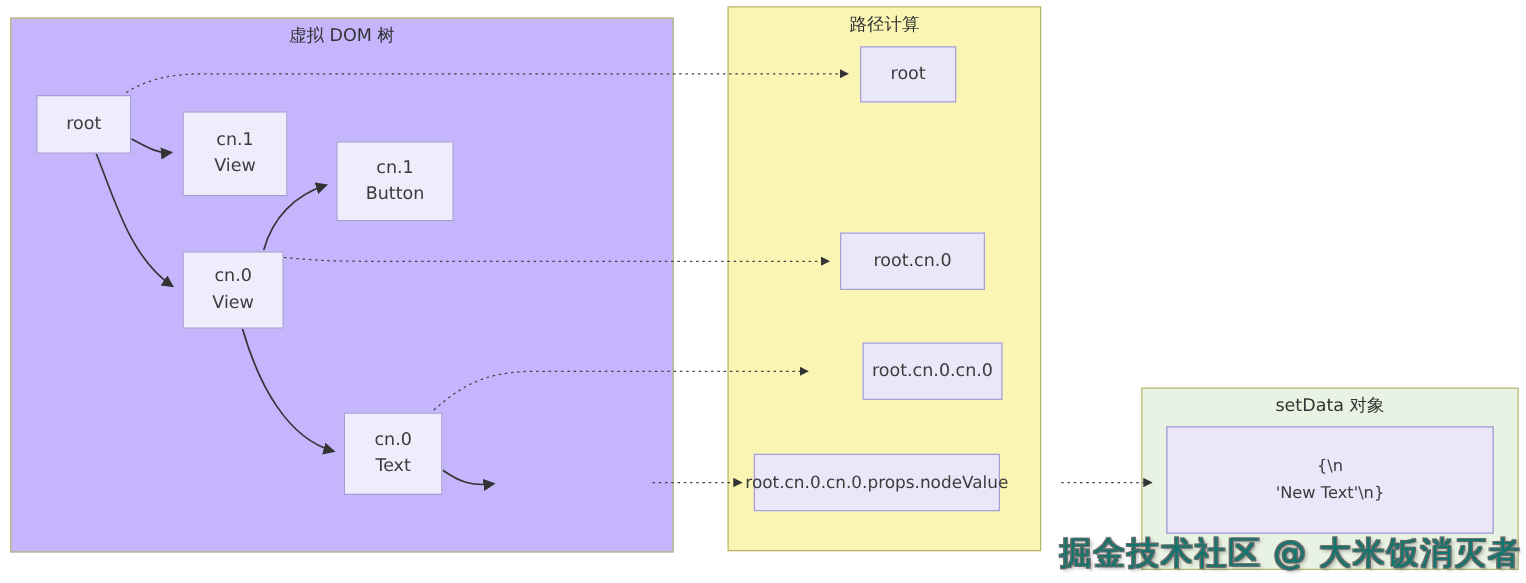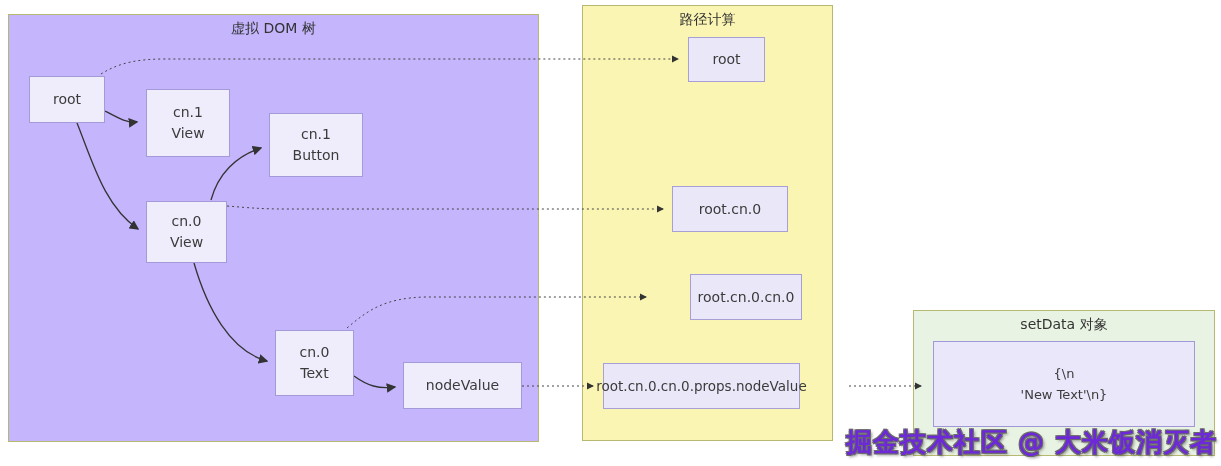--- a/index.html
+++ b/index.html
@@ -35,21 +35,21 @@
   .n-pcn0cn0{left:657px;top:274px;width:112px;height:46px;margin-left:33px;}
   .n-pprops{left:603px;top:363px;width:197px;height:46px;font-size:13.5px;}
   
   .n-setdata{
     left:933px;top:341px;width:262px;height:86px;background:#eae7fa;border-color:#9f97d6;
     font-size:13px;line-height:21px;
   }
   .arrows{position:absolute;left:0;top:0;width:1221px;height:466px;pointer-events:none;}
   .watermark{
     position:absolute;right:4px;bottom:6px;
-    font-size:26px;font-weight:700;letter-spacing:1px;color:#6d28d9;white-space:nowrap;
+    font-size:26px;font-weight:400;letter-spacing:1px;color:#0f766e;white-space:nowrap;
     text-shadow:
       -1px -1px 0 #6a6a6a, 1px -1px 0 #6a6a6a, -1px 1px 0 #6a6a6a, 1px 1px 0 #6a6a6a,
       2px 2px 3px rgba(60,60,60,.55);
   }
 </style>
 </head>
 <body>
 
 <div class="page">
 
@@ -99,23 +99,20 @@
     <span>Button</span>
   </div>
   <div class="node n-cn0-view">
     <span>cn.0</span>
     <span>View</span>
   </div>
   <div class="node n-cn0-text">
     <span>cn.0</span>
     <span>Text</span>
   </div>
-  <div class="node n-nodevalue">
-    <span>nodeValue</span>
-  </div>
 
   <div class="node node-mid n-proot">
     <span>root</span>
   </div>
   <div class="node node-mid n-pcn0">
     <span>root.cn.0</span>
   </div>
   <div class="node node-mid n-pcn0cn0">
     <span>root.cn.0.cn.0</span>
   </div>

